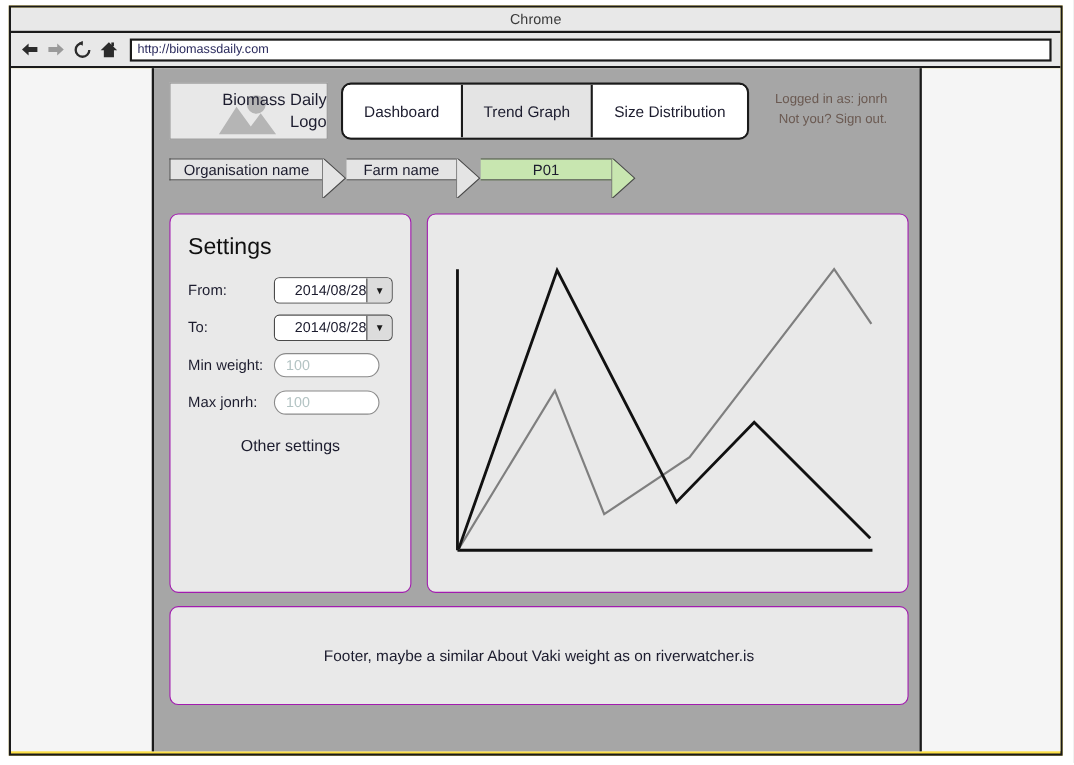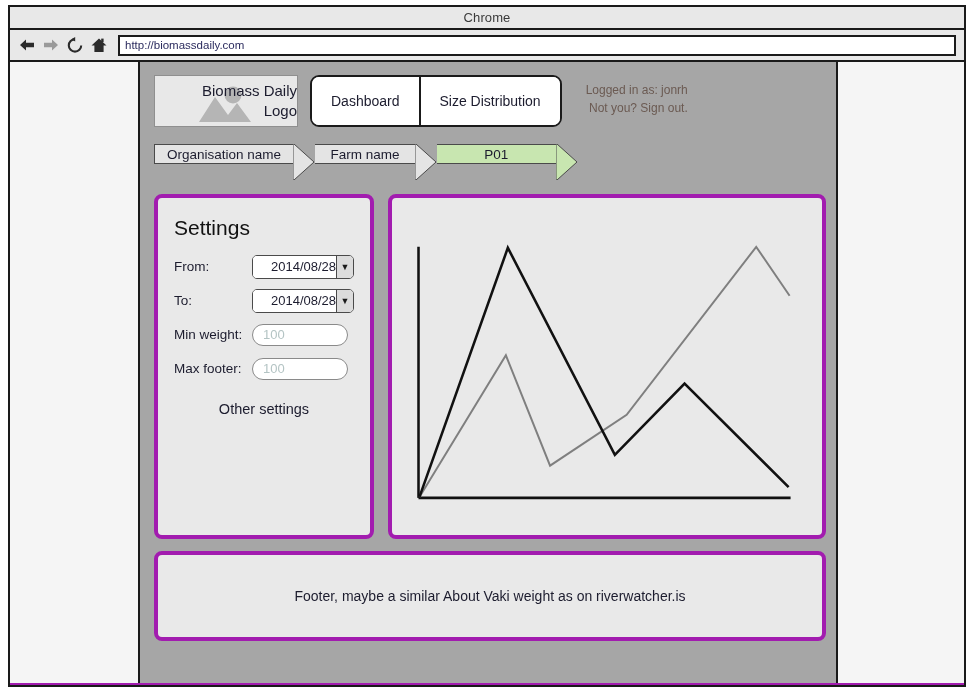--- a/index.html
+++ b/index.html
@@ -17,21 +17,21 @@
   }
 
   
   .browser-window {
     position: absolute;
     left: 8px;
     top: 5px;
     width: 958px;
     height: 682px;
     border: 2px solid #1a1a1a;
-    background: #a21caf;
+    background: #fde047;
     box-sizing: border-box;
   }
   .browser-titlebar {
     height: 23px;
     background: #e8e8e8;
     border-bottom: 2px solid #1a1a1a;
     display: flex;
     align-items: center;
     justify-content: center;
     box-sizing: border-box;
@@ -204,21 +204,21 @@
   .crumb-arrow svg { display: block; }
 
   
   .content-row {
     display: flex;
     margin: 14px 0 0 14px;
     width: 672px;
   }
   .panel {
     background: #e9e9e9;
-    border: 4px solid #a21caf;
+    border: 1px solid #a21caf;
     border-radius: 8px;
     box-sizing: border-box;
   }
   .settings-panel {
     width: 220px;
     height: 345px;
     padding: 18px 16px 0 16px;
     flex: none;
   }
   .settings-title {
@@ -367,20 +367,23 @@
             <circle cx="38" cy="9" r="8.5" fill="#b5b5b5"></circle>
             <path d="M4 36 L20 11 L33 29 L42 17 L56 36 Z" fill="#b5b5b5"></path>
           </svg>
           <span class="logo-text"><span>Biomass Daily</span><br><span>Logo</span></span>
         </div>
 
         <div class="tabs">
           <div class="tab">
             <span>Dashboard</span>
           </div>
+          <div class="tab is-active">
+            <span>Trend Graph</span>
+          </div>
           <div class="tab">
             <span>Size Distribution</span>
           </div>
         </div>
 
         <div class="user-block">
           <div>Logged in as: jonrh</div>
           <div>Not you? Sign out.</div>
         </div>
       </div>
@@ -432,21 +435,21 @@
               <span class="select-caret">▼</span>
             </div>
           </div>
 
           <div class="field-row">
             <span class="field-label">Min weight:</span>
             <input class="text-input" type="text" placeholder="100" style="">
           </div>
 
           <div class="field-row">
-            <span class="field-label">Max footer:</span>
+            <span class="field-label">Max jonrh:</span>
             <input class="text-input" type="text" placeholder="100" style="">
           </div>
 
           <div class="other-settings">Other settings</div>
         </div>
 
         <div class="panel chart-panel">
           <svg class="chart-svg" viewBox="0 0 438 345" preserveAspectRatio="none">
 
             <line x1="27" y1="50" x2="27" y2="307" stroke="#111111" stroke-width="2.6"></line>

